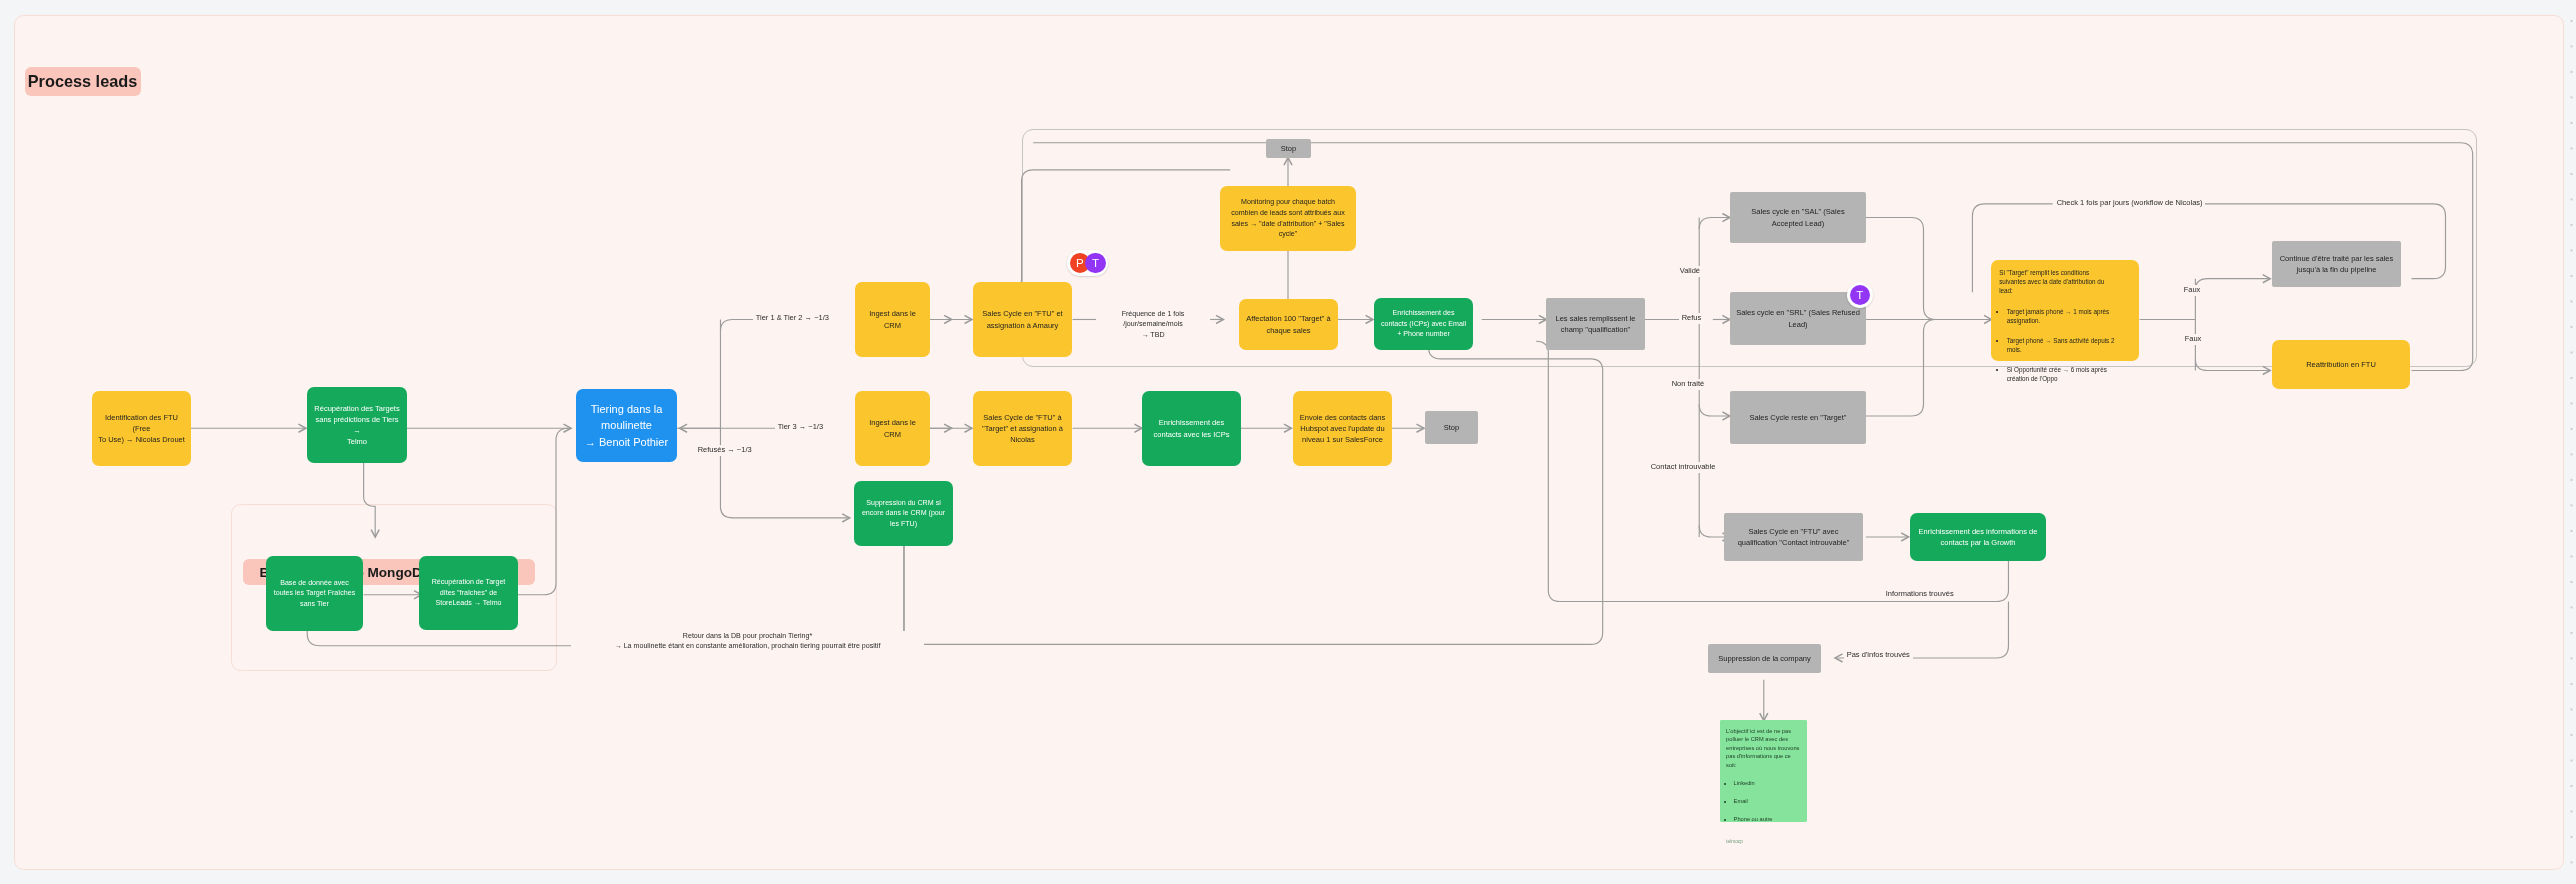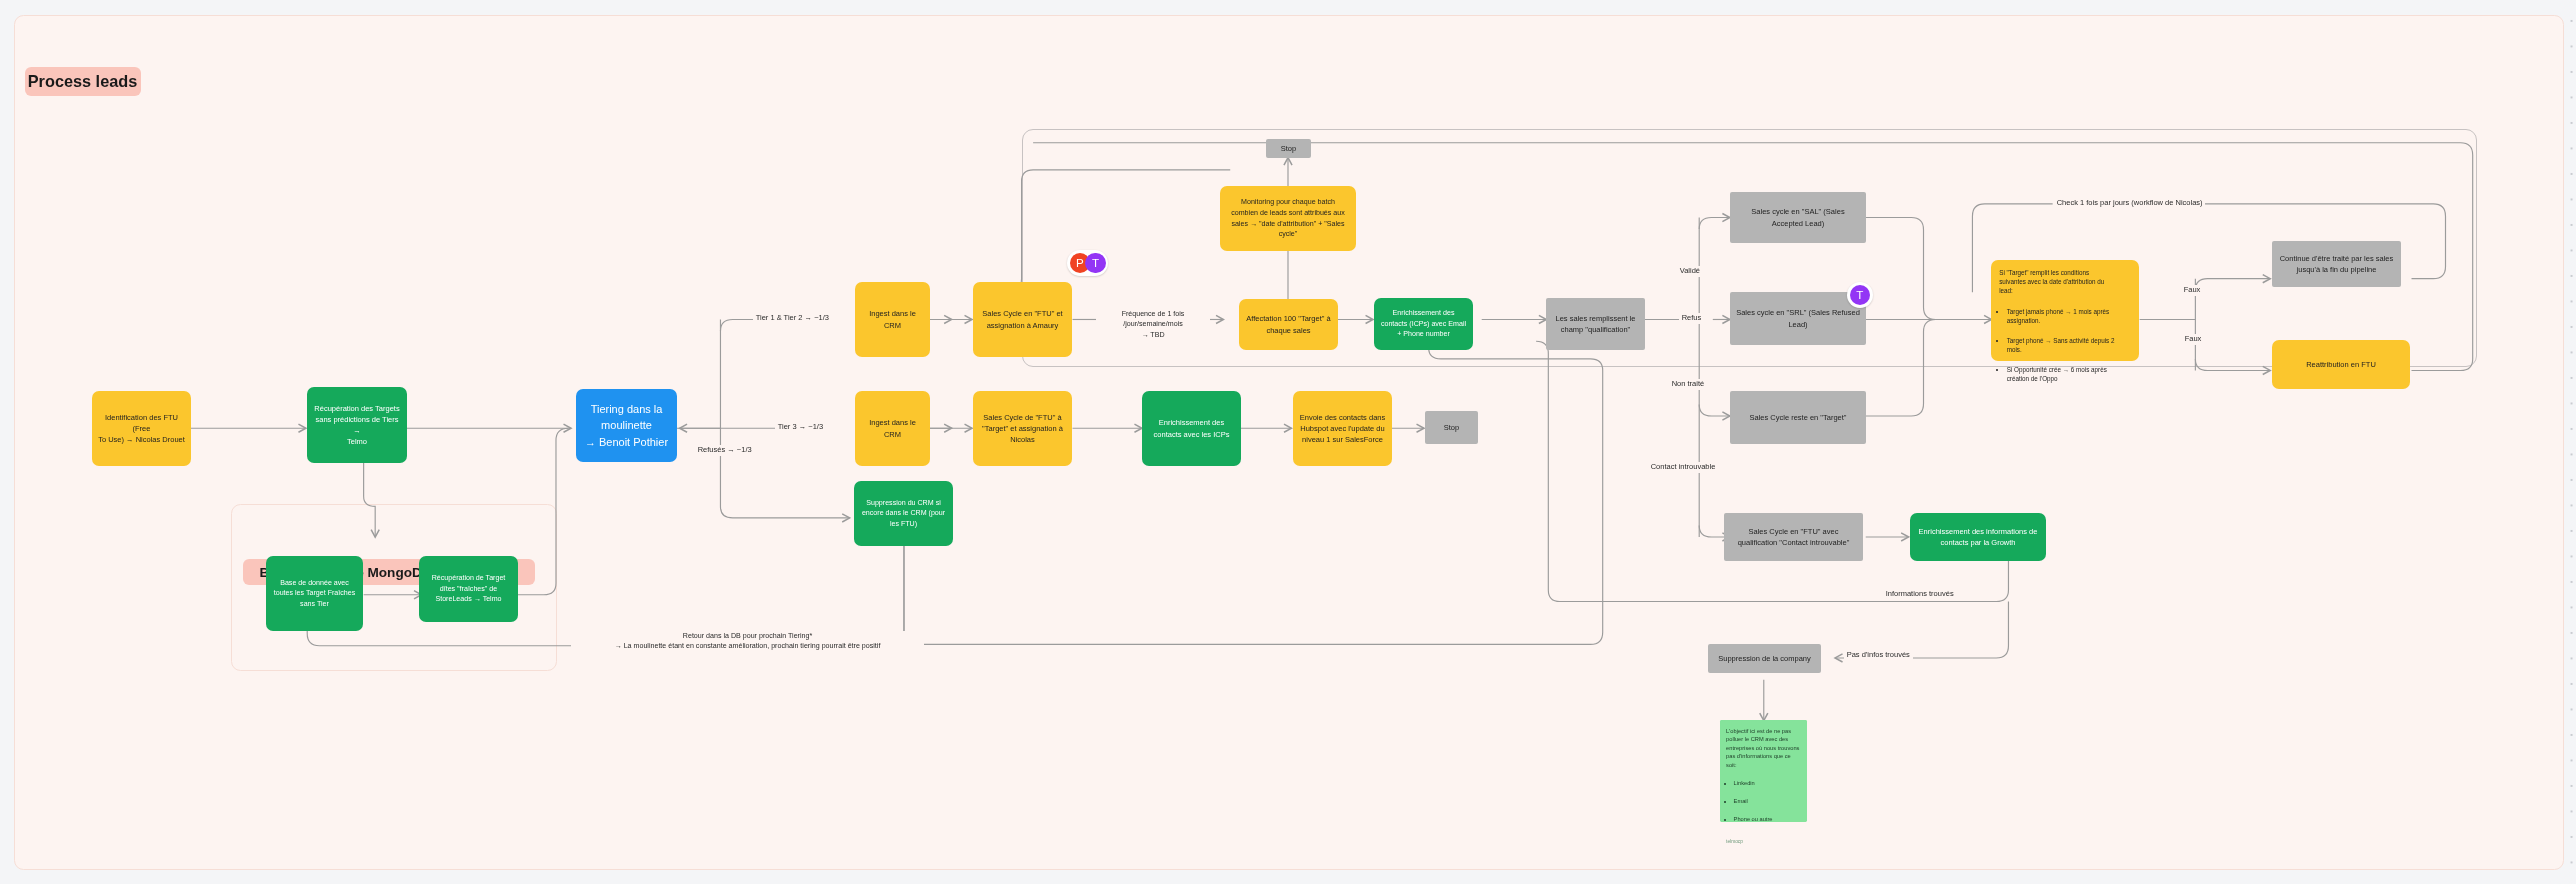--- a/index.html
+++ b/index.html
@@ -216,21 +216,21 @@
 sans prédictions de Tiers →
 Telmo</div>
 
   <div class="node blue" style="left:576px; top:389px; width:101px; height:73px; font-size:11px;">Tiering dans la moulinette
 → Benoit Pothier</div>
 
   <div class="node green" style="left:266px; top:556px; width:97px; height:75px; font-size:7.1px;">Base de donnée avec
 toutes les Target Fraîches
 sans Tier</div>
 
-  <div class="node green" style="left:419px; top:556px; width:99px; height:66px; font-size:7.1px;">Récupération de Target
+  <div class="node green" style="left:419px; top:556px; width:99px; height:74px; font-size:7.1px;">Récupération de Target
 dîtes "fraîches" de
 StoreLeads → Telmo</div>
 
   <div class="node yellow" style="left:855px; top:282px; width:75px; height:75px; font-size:7.5px;">Ingest dans le
 CRM</div>
 
   <div class="node yellow" style="left:855px; top:391px; width:75px; height:75px; font-size:7.5px;">Ingest dans le
 CRM</div>
 
   <div class="node yellow" style="left:973px; top:282px; width:99px; height:75px; font-size:7.5px;">Sales Cycle en "FTU" et

